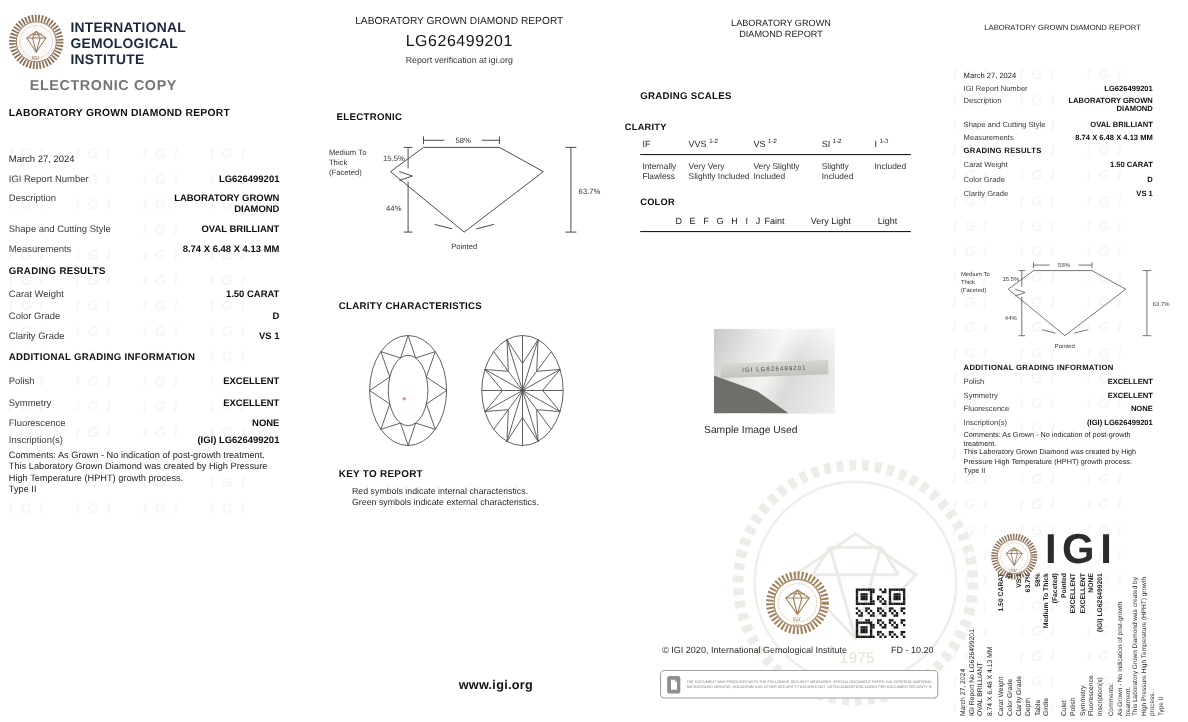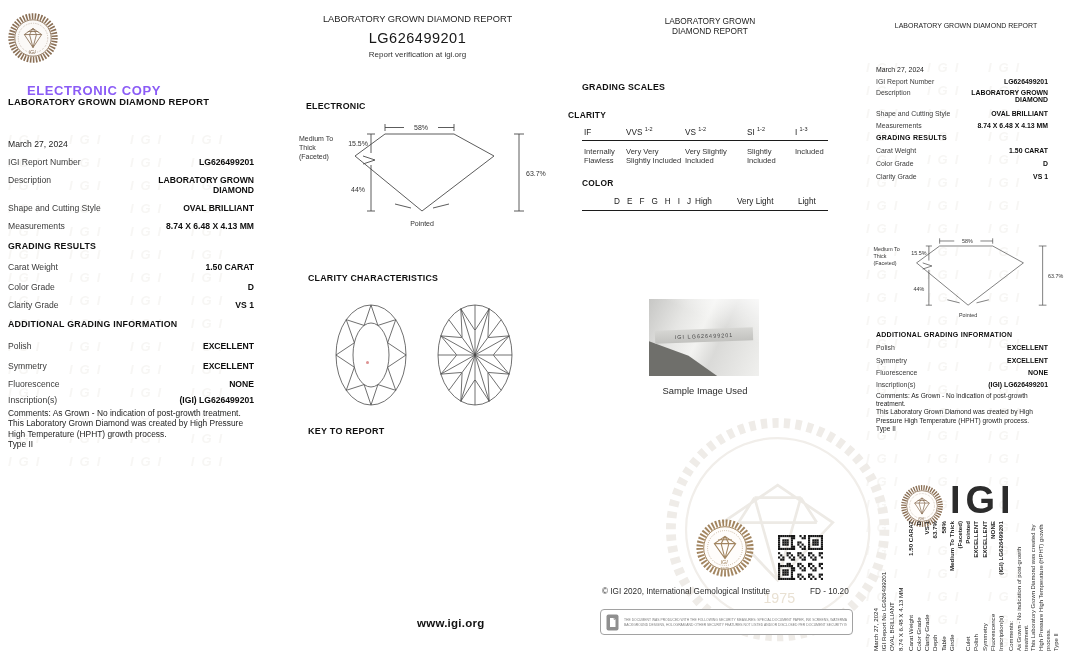--- a/index.html
+++ b/index.html
@@ -49,21 +49,26 @@
     <text x="132" y="230" font-size="16" fill="#e9e1d3">1975</text>
   </svg>
 
   <svg class="abs z1" style="left:7px;top:12px" width="52" height="52" viewBox="0 0 60 60">
     <circle cx="30" cy="30" r="25" fill="#fbf9f7" stroke="#8a6f55" stroke-width="7" stroke-dasharray="1.8 1.6"></circle>
     <circle cx="30" cy="30" r="21" fill="none" stroke="#8a6f55" stroke-width="1"></circle>
     <circle cx="30" cy="30" r="17" fill="none" stroke="#8a6f55" stroke-width="0.8" stroke-dasharray="0.7 1.4" opacity="0.8"></circle>
     <path d="M30,19 L40,26 L30,41 L20,26 Z M24,22.5 L36,22.5 M20,26 L40,26 M30,19 L26,26 L30,41 M30,19 L34,26 L30,41" fill="none" stroke="#8a6f55" stroke-width="1"></path>
     <text x="25" y="49" font-size="6" font-style="italic" fill="#8a6f55">IGI</text>
   </svg>
-  <div class="h" style="left:27px;top:83px;font-size:13px;color:#8b5cf6;letter-spacing:.6px">ELECTRONIC COPY</div>
+  <div class="h" style="left:64px;top:18px;font-size:12.6px;line-height:14.5px;color:#1d2640">
+    <div>INTERNATIONAL</div>
+    <div>GEMOLOGICAL</div>
+    <div>INSTITUTE</div>
+  </div>
+  <div class="h" style="left:27px;top:70px;font-size:13px;color:#737373;letter-spacing:.6px">ELECTRONIC COPY</div>
   <div class="h" style="left:8px;top:96px;font-size:9.4px">LABORATORY GROWN DIAMOND REPORT</div>
 
   <div class="kv" style="left:8px;top:139px;width:246px">
     <span class="lab" style="color:#222">March 27, 2024</span>
   </div>
   <div class="kv" style="left:8px;top:157px;width:246px">
     <span class="lab">IGI Report Number</span>
     <span class="val">LG626499201</span>
   </div>
   <div class="kv" style="left:8px;top:175px;width:246px">
@@ -194,20 +199,24 @@
         <line x1="130.84071300249167" y1="8.806023374435675" x2="132.08569759743537" y2="37.099271724831"></line>
         <line x1="159.15928699750833" y1="8.806023374435668" x2="157.9143024025646" y2="37.099271724831"></line>
         <line x1="159.15928699750833" y1="8.806023374435668" x2="145.23492669699968" y2="30.002015806359466"></line>
         <line x1="179.1835427029176" y1="35.86582838174548" x2="163.498508303294" y2="54.68253149054096"></line>
         <line x1="179.1835427029176" y1="35.86582838174548" x2="158.24653892362505" y2="37.5482399965343"></line>
       </g>
   </svg>
   <div class="abs" style="left:366px;top:361px;width:3px;height:3px;border-radius:50%;background:rgba(198,72,72,.6);z-index:2"></div>
 
   <div class="h" style="left:308px;top:426px;font-size:9px">KEY TO REPORT</div>
+  <div class="plain" style="left:320px;top:442px;font-size:8px;line-height:10.2px;color:#2a2a2a">
+    <div>Red symbols indicate internal characteristics.</div>
+    <div>Green symbols indicate external characteristics.</div>
+  </div>
 
   <div class="plain" style="left:630px;top:16px;width:160px;text-align:center;font-size:8.3px;line-height:10px;color:#1c1c1c">
     <div>LABORATORY GROWN</div>
     <div>DIAMOND REPORT</div>
   </div>
   <div class="h" style="left:582px;top:82px;font-size:8.8px">GRADING SCALES</div>
   <div class="h" style="left:568px;top:110px;font-size:8.4px">CLARITY</div>
 
   <div class="plain" style="left:584px;top:126px;font-size:8.2px;color:#222"><span>IF</span><span class="sup"></span></div>
   <div class="plain" style="left:626px;top:126px;font-size:8.2px;color:#222"><span>VVS</span> <span class="sup">1-2</span></div>
@@ -218,33 +227,33 @@
   <div class="plain" style="left:584px;top:147px;width:38px;font-size:7.6px;line-height:9px;color:#333">Internally Flawless</div>
   <div class="plain" style="left:626px;top:147px;width:56px;font-size:7.6px;line-height:9px;color:#333">Very Very Slightly Included</div>
   <div class="plain" style="left:685px;top:147px;width:60px;font-size:7.6px;line-height:9px;color:#333">Very Slightly Included</div>
   <div class="plain" style="left:747px;top:147px;width:44px;font-size:7.6px;line-height:9px;color:#333">Slightly Included</div>
   <div class="plain" style="left:795px;top:147px;width:36px;font-size:7.6px;line-height:9px;color:#333">Included</div>
 
   <div class="h" style="left:582px;top:178px;font-size:8.4px">COLOR</div>
   <div class="plain" style="left:614px;top:197px;font-size:8.2px;color:#222">
     <span style="margin-right:7px">D</span><span style="margin-right:7px">E</span><span style="margin-right:7px">F</span><span style="margin-right:7px">G</span><span style="margin-right:7px">H</span><span style="margin-right:7px">I</span><span>J</span>
   </div>
-  <div class="plain" style="left:695px;top:197px;font-size:8.2px;color:#222">High</div>
+  <div class="plain" style="left:695px;top:197px;font-size:8.2px;color:#222">Faint</div>
   <div class="plain" style="left:737px;top:197px;font-size:8.2px;color:#222">Very Light</div>
   <div class="plain" style="left:798px;top:197px;font-size:8.2px;color:#222">Light</div>
   <div class="scaleline" style="left:582px;top:210px;width:246px"></div>
 
   <div class="abs z1" style="left:649px;top:299px;width:110px;height:77px;background:linear-gradient(115deg,#c7c7c5 0%,#e6e6e4 28%,#f3f3f1 46%,#dadad8 62%,#f0f0ee 100%)">
     <div class="abs" style="left:0;top:0;width:100%;height:100%;background:linear-gradient(205deg,rgba(255,255,255,.8) 0%,rgba(255,255,255,0) 35%)"></div>
     <div class="abs" style="left:0;bottom:0;width:62%;height:55%;background:#6f6f6b;clip-path:polygon(0 18%,58% 52%,100% 100%,0 100%)"></div>
     <div class="abs" style="left:6px;top:30px;width:98px;height:13px;background:linear-gradient(#d6d6d3,#c2c2bf);transform:rotate(-2deg);display:flex;align-items:center;justify-content:center">
       <span style="font-size:5.5px;letter-spacing:1px;color:#4c4c4c">IGI LG626499201</span>
     </div>
   </div>
-  <div class="plain" style="left:640px;top:385px;width:130px;text-align:center;font-size:9.4px;color:#2a2a2a">Sample Image Used</div>
+  <div class="plain" style="left:640px;top:385px;width:130px;font-size:9.4px;color:#2a2a2a">Sample Image Used</div>
 
   <svg class="abs z1" style="left:694px;top:517px" width="62" height="62" viewBox="0 0 64 64">
     <circle cx="32" cy="32" r="26" fill="#fffdfb" stroke="#a28560" stroke-width="7" stroke-dasharray="1.9 1.7"></circle>
     <circle cx="32" cy="32" r="22" fill="none" stroke="#a28560" stroke-width="1"></circle>
     <circle cx="32" cy="32" r="18" fill="none" stroke="#a28560" stroke-width="0.9" stroke-dasharray="0.7 1.5" opacity="0.85"></circle>
     <path d="M32,20 L43,27.5 L32,43 L21,27.5 Z M25,23.5 L39,23.5 M21,27.5 L43,27.5 M32,20 L28,27.5 L32,43 M32,20 L36,27.5 L32,43" fill="none" stroke="#a28560" stroke-width="1.1"></path>
     <text x="27.5" y="49" font-size="5.5" font-style="italic" fill="#a28560">IGI</text>
     <text x="27" y="55" font-size="4.2" fill="#a28560">1975</text>
   </svg>
   <svg id="qr" class="abs z1" style="left:778px;top:535px" width="45" height="45" viewBox="0 0 45 45">

